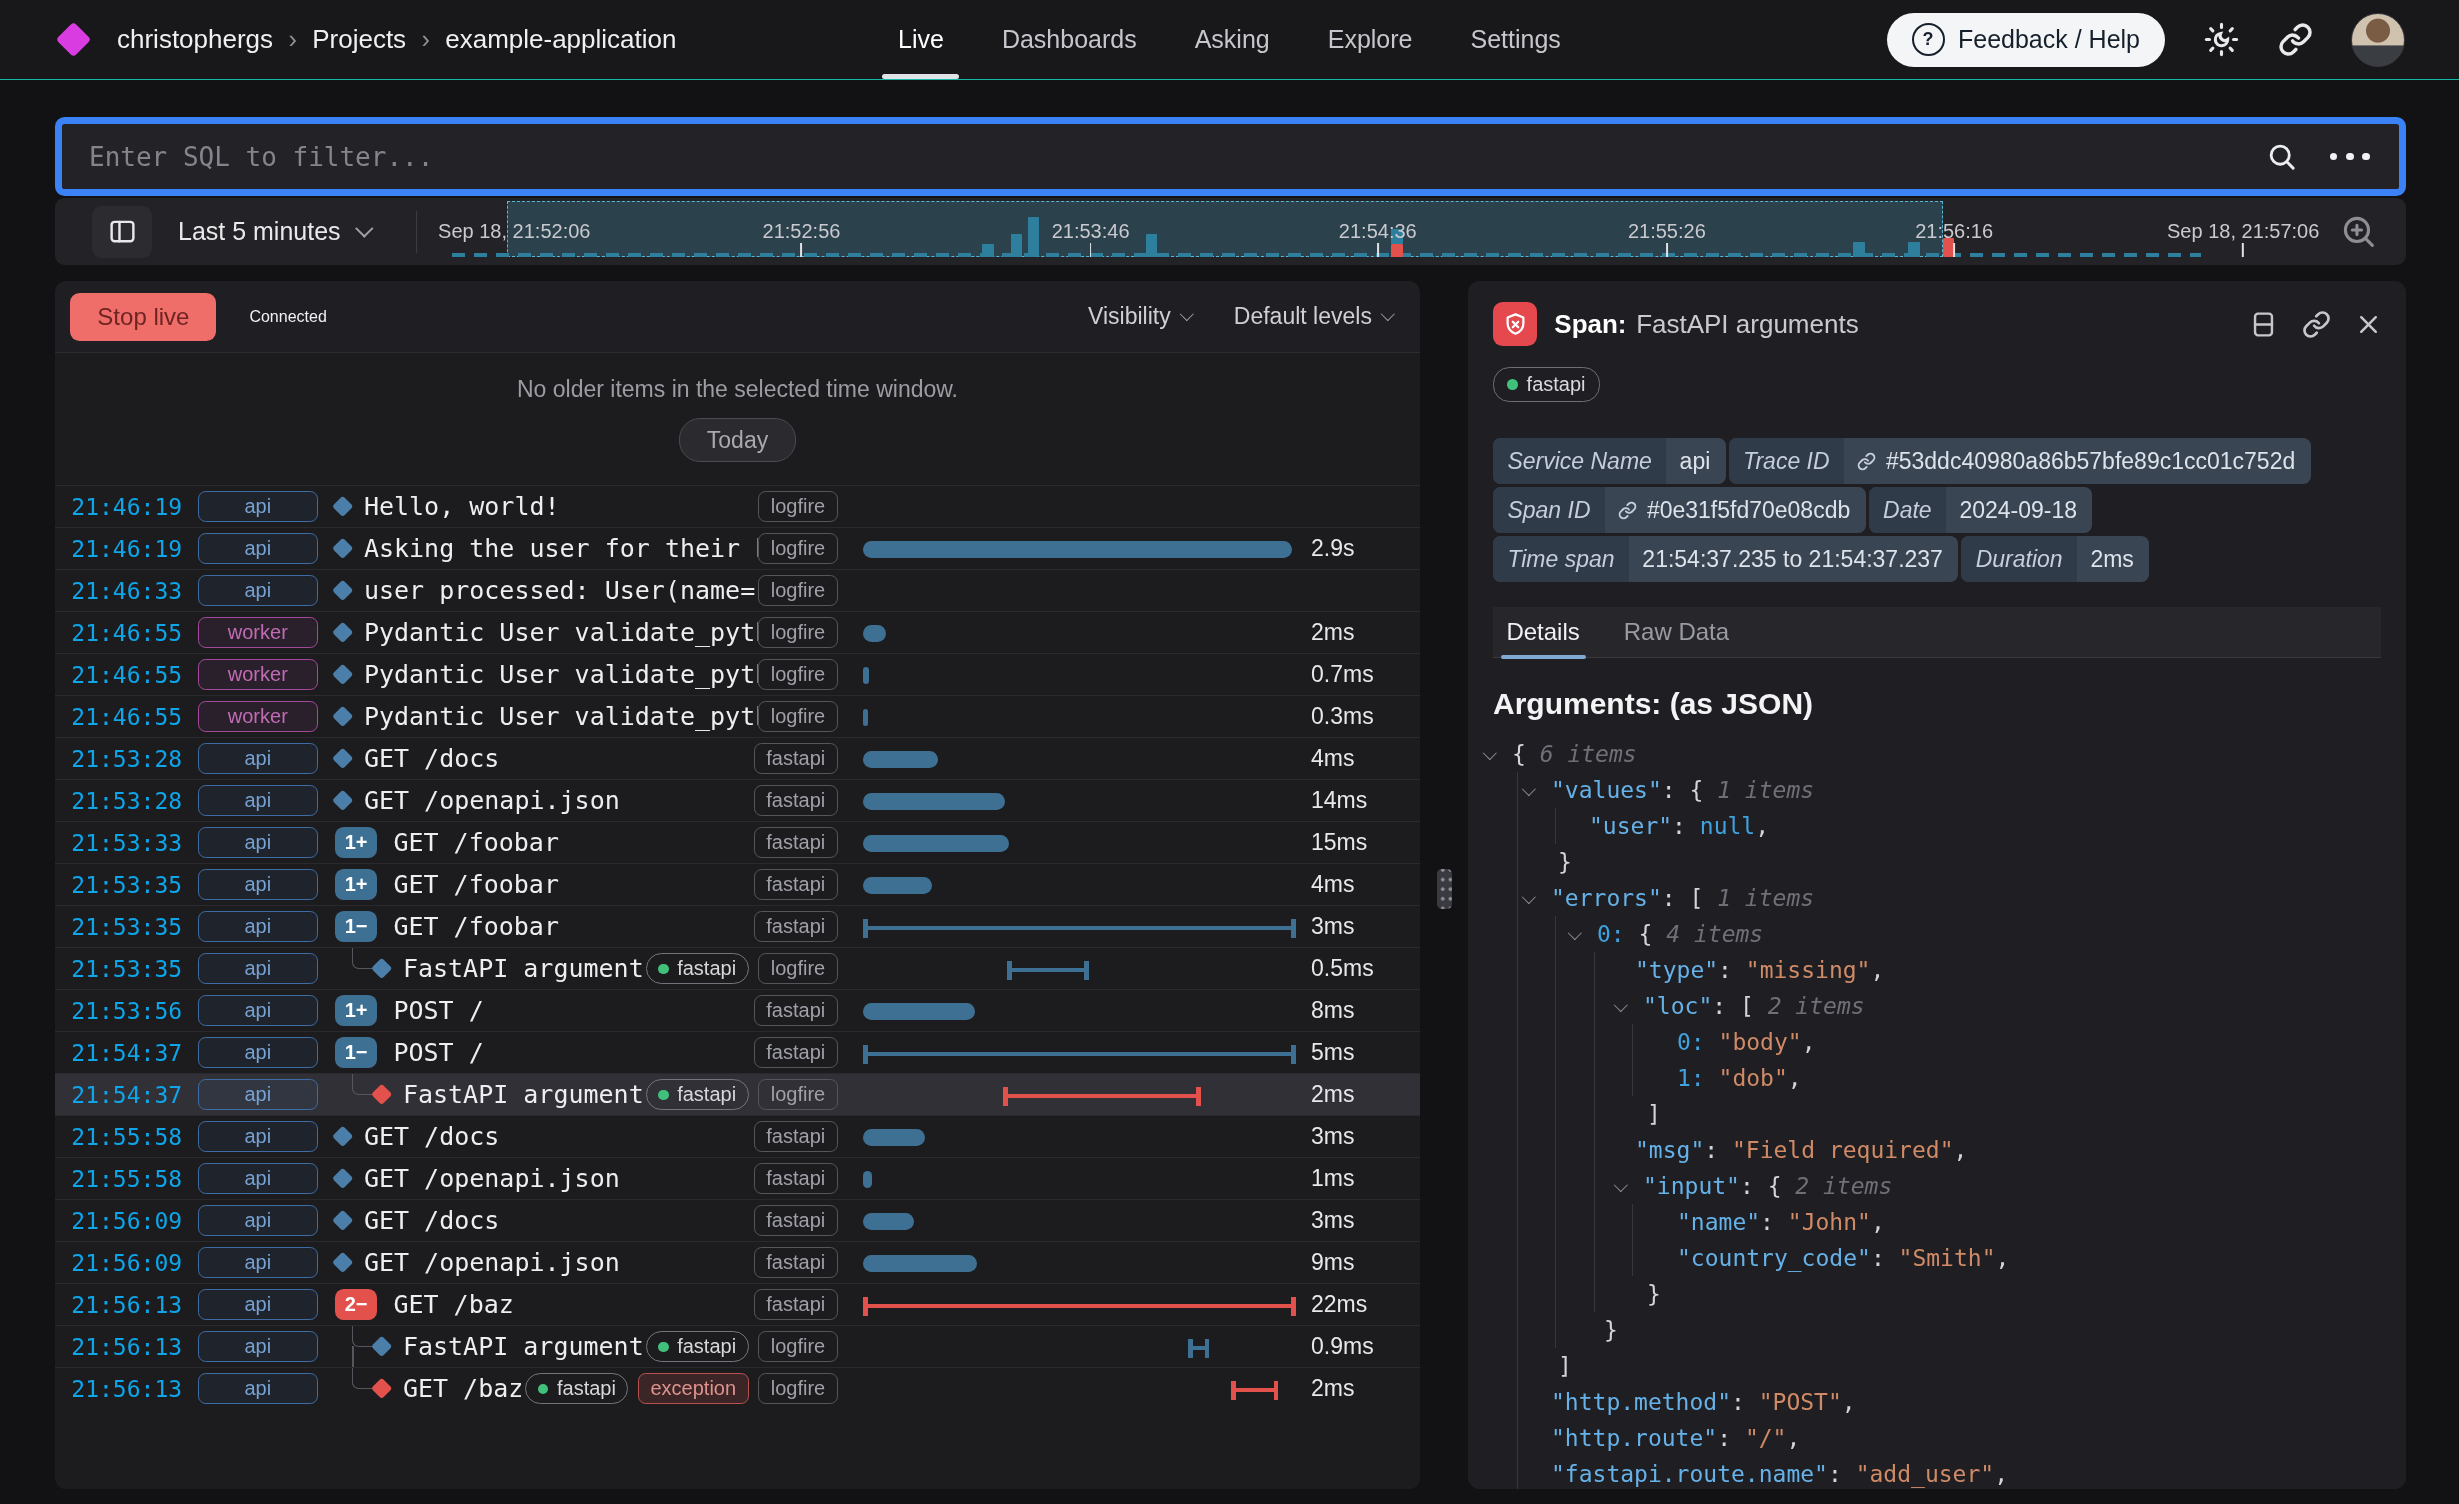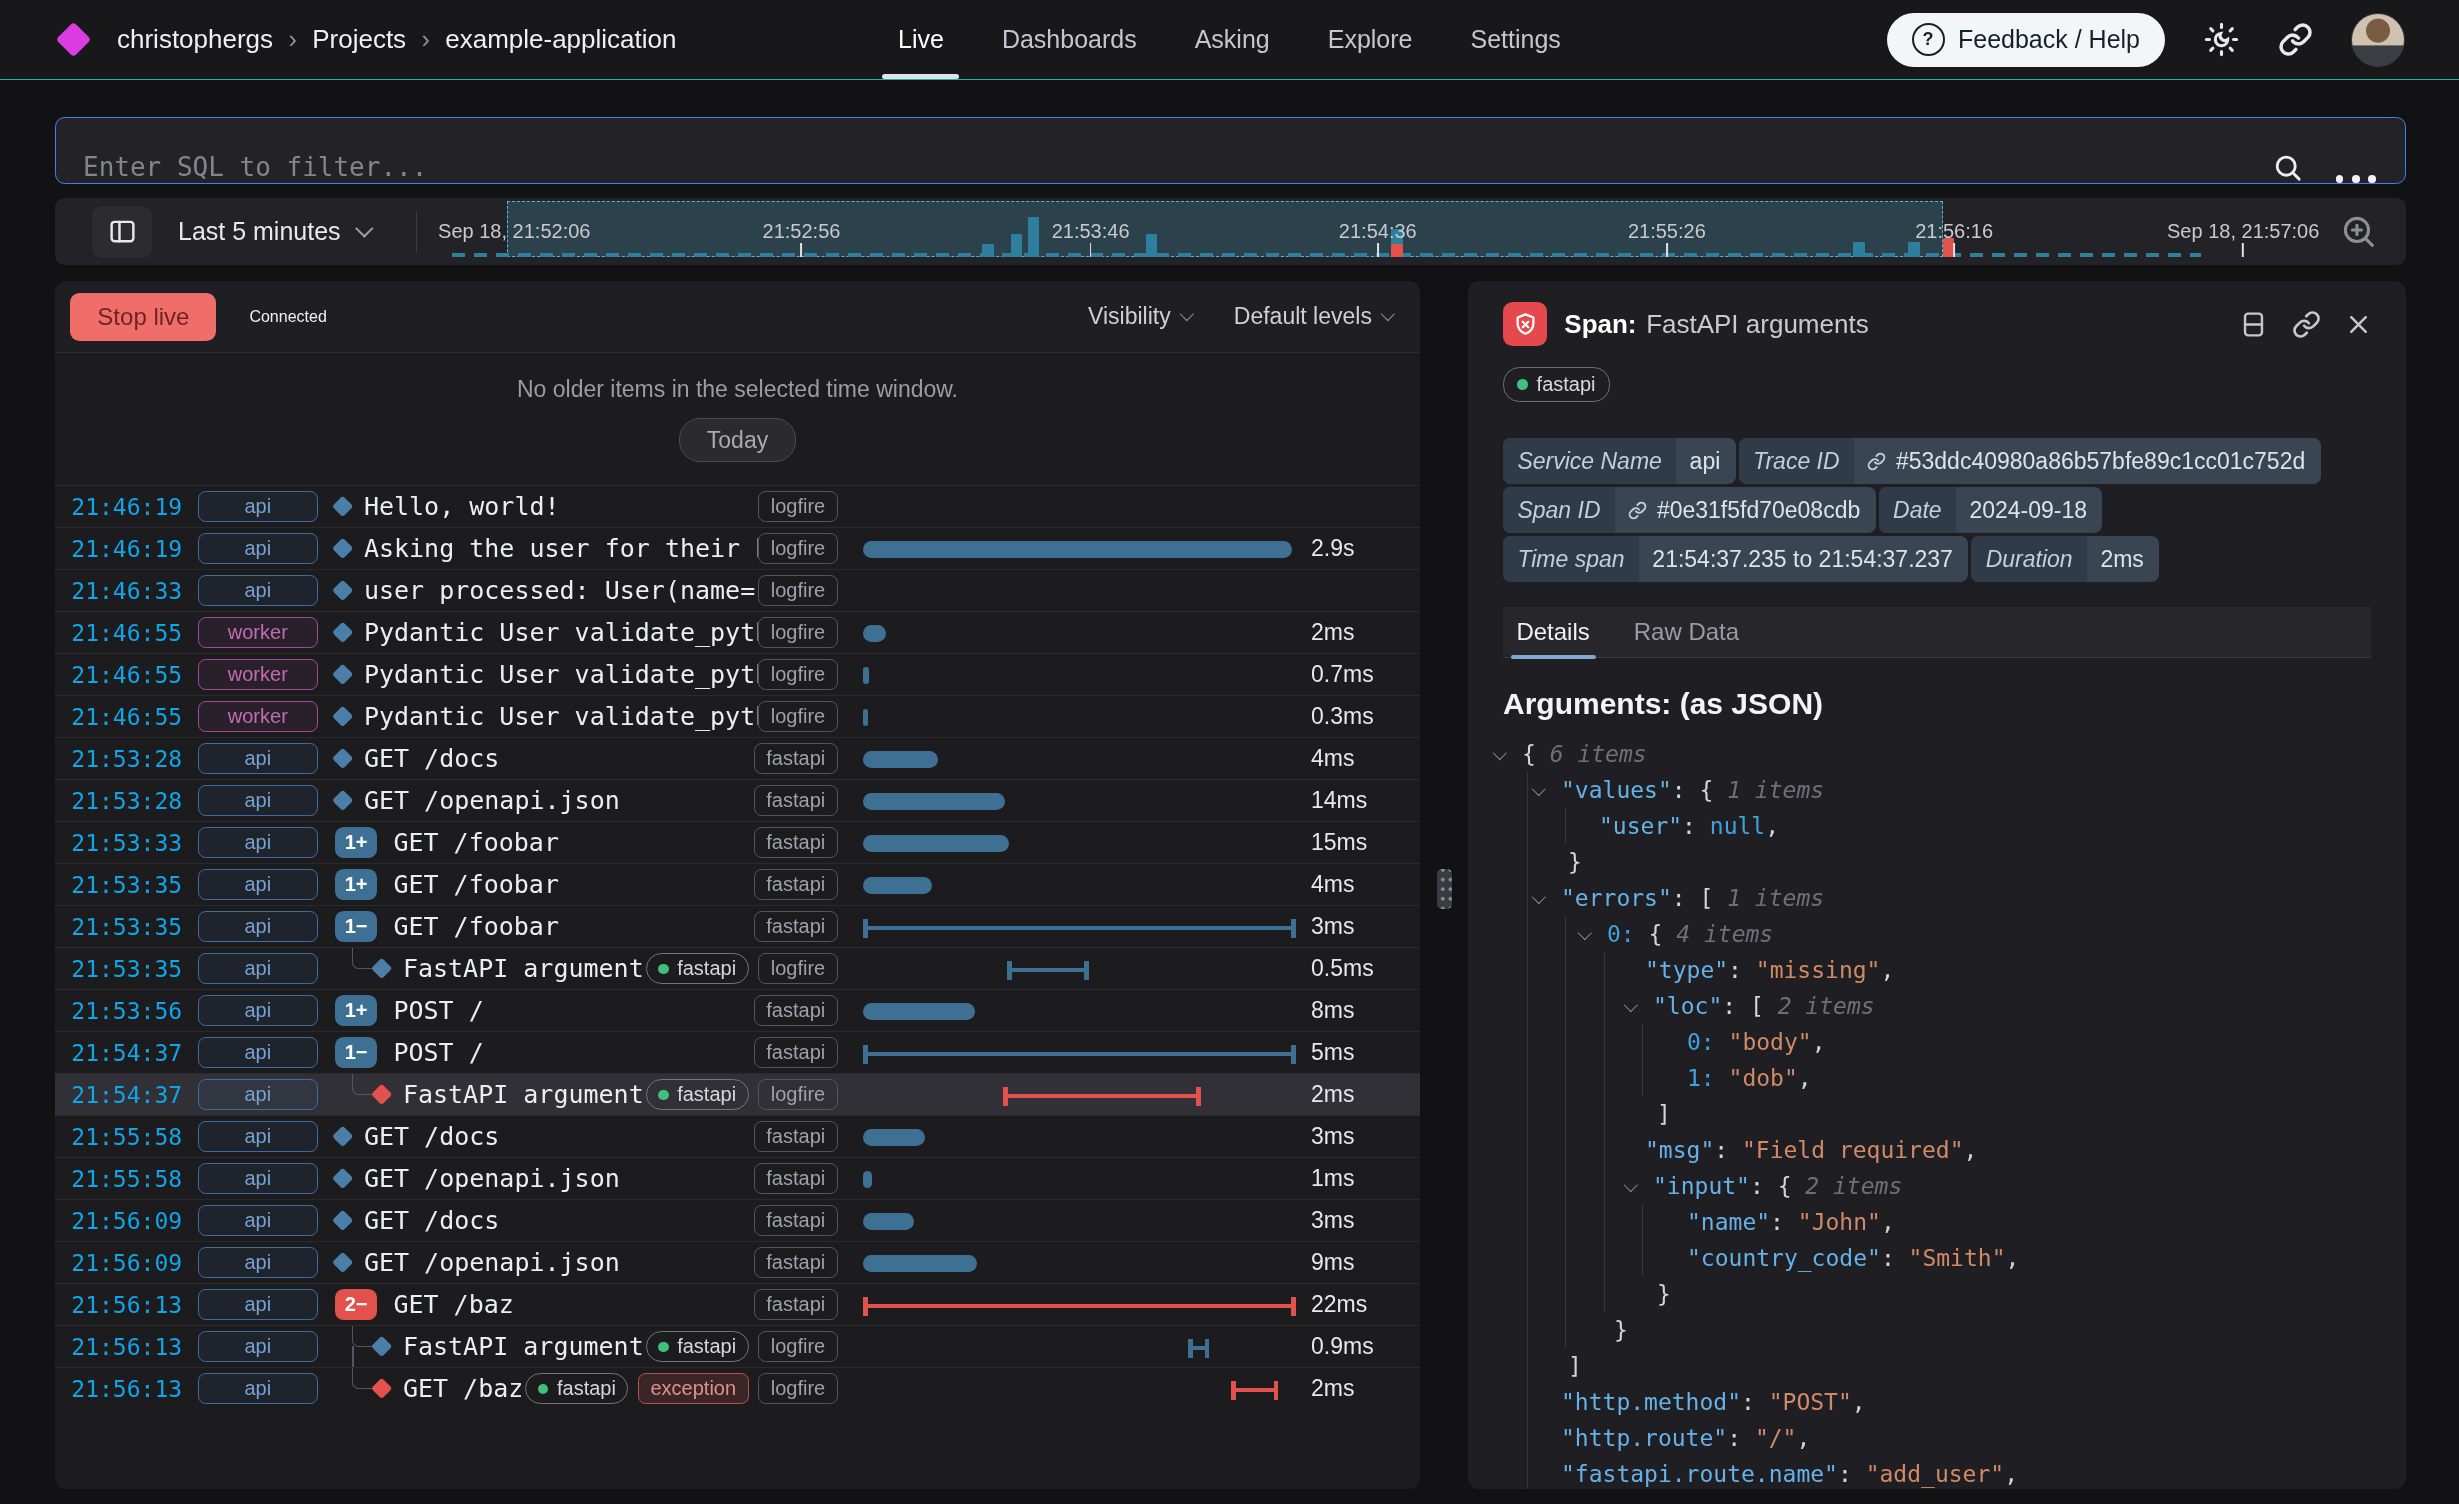--- a/index.html
+++ b/index.html
@@ -20,21 +20,21 @@
   .nav-right{position:absolute;right:54px;top:0;height:79px;display:flex;align-items:center;gap:38px}
   .fbk{height:54px;border-radius:27px;background:#f4f5f7;color:#16202c;display:flex;align-items:center;gap:13.4px;padding:0 25px;font-size:25px;font-weight:500;cursor:pointer}
   .qmark{width:29px;height:29px;border:2.4px solid #16202c;border-radius:50%;display:flex;align-items:center;justify-content:center;font-size:18px;font-weight:700}
   .navicon{color:#e9e9ec;display:flex;align-items:center}
   .avatar{width:52px;height:52px;border-radius:50%;background:
       radial-gradient(circle at 50% 32%, #7a5c45 0 11.5px, transparent 12.5px),
       linear-gradient(to bottom, #cfc2ae 0 60%, #3a3d42 61%);
       border:1px solid #3a3a40}
 
   
-  .sqlbar{position:absolute;left:55px;right:53px;top:117px;height:65px;border:1px solid #3b82f6;border-radius:9.6px;background:#232327;display:flex;align-items:flex-end}
+  .sqlbar{position:absolute;left:55px;right:53px;top:117px;height:65px;border:7px solid #3b82f6;border-radius:9.6px;background:#232327;display:flex;align-items:center}
   .sqlbar input{flex:1;background:transparent;border:none;outline:none;color:#e8e8ea;font-size:26px;margin-left:25px;font-family:"DejaVu Sans Mono",monospace}
   .sqlbar input::placeholder{color:#84848c}
   .dots{display:flex;gap:8.6px;margin:0 29px 0 33px}
   .dots i{width:7.7px;height:7.7px;border-radius:50%;background:#f2f2f4}
 
   
   .timebar{position:absolute;left:55px;right:53px;top:198px;height:67px;border-radius:9.6px;background:#232327}
   .tb-toggle{position:absolute;left:37px;top:7.7px;width:60px;height:52px;border-radius:9.6px;background:#2b2b30;display:flex;align-items:center;justify-content:center;color:#e9e9ec;cursor:pointer}
   .tb-range{position:absolute;left:123px;top:0;height:67px;display:flex;align-items:center;gap:17.3px;font-size:25px;color:#e9e9eb;cursor:pointer}
   .cv{display:inline-block;width:10.6px;height:10.6px;border-right:2.4px solid currentColor;border-bottom:2.4px solid currentColor;transform:rotate(45deg);margin-top:-5.8px;color:#a0a0a8}
@@ -86,21 +86,21 @@
   .solid{position:absolute;top:12.5px;height:17.3px;border-radius:8.6px}
   .sb{position:absolute;top:20px;height:3.8px;background:currentColor}
   .sb:before,.sb:after{content:"";position:absolute;top:-7.7px;width:4.8px;height:19px;background:currentColor}
   .sb:before{left:-1.9px}.sb:after{right:-1.9px}
   .rdur{width:109px;padding-left:17.3px;font-size:23px;color:#e8e8ec;flex:none}
 
   .grip{position:absolute;left:1437px;top:869px;width:15.4px;height:40px;border-radius:4.8px;background:#3a3a41;cursor:col-resize;
         background-image:radial-gradient(#8b8b93 1.5px,transparent 1.6px);background-size:7.7px 9.6px;background-position:1.9px 5.8px}
 
   
-  .rightpanel{position:absolute;left:1468px;right:53px;top:281px;bottom:15.4px;background:#1f1f23;border-radius:11.5px;padding:0 35px;box-sizing:border-box;overflow:hidden}
+  .rightpanel{position:absolute;left:1468px;right:53px;top:281px;bottom:15.4px;background:#1f1f23;border-radius:11.5px;padding:0 25px;box-sizing:border-box;overflow:hidden}
   .dhead{margin-top:21px;display:flex;align-items:center;gap:17.3px}
   .shield{width:44px;height:44px;border-radius:9.6px;background:#e5484d;display:flex;align-items:center;justify-content:center;flex:none}
   .dtitle{font-size:26px;color:#c9c9cf;white-space:nowrap}
   .dtitle b{color:#ffffff;margin-right:9.6px}
   .dh-icons{margin-left:auto;display:flex;align-items:center;gap:25px;color:#c6c6cc}
   .dh-icons > *{cursor:pointer}
   .dtagrow{margin-top:21px}
   .pill{display:inline-flex;height:33px;border-radius:16.3px;border:1.4px solid #6e6e76;padding:0 13.4px;align-items:center;gap:8.6px;font-size:20px;color:#dadade}
   .dbadges{margin-top:36px;display:flex;flex-wrap:wrap;gap:3px}
   .db{height:46px;border-radius:7.7px;background:#3a4554;display:flex;align-items:center;padding-right:15.4px;font-size:23px;color:#dde3eb;white-space:nowrap}

